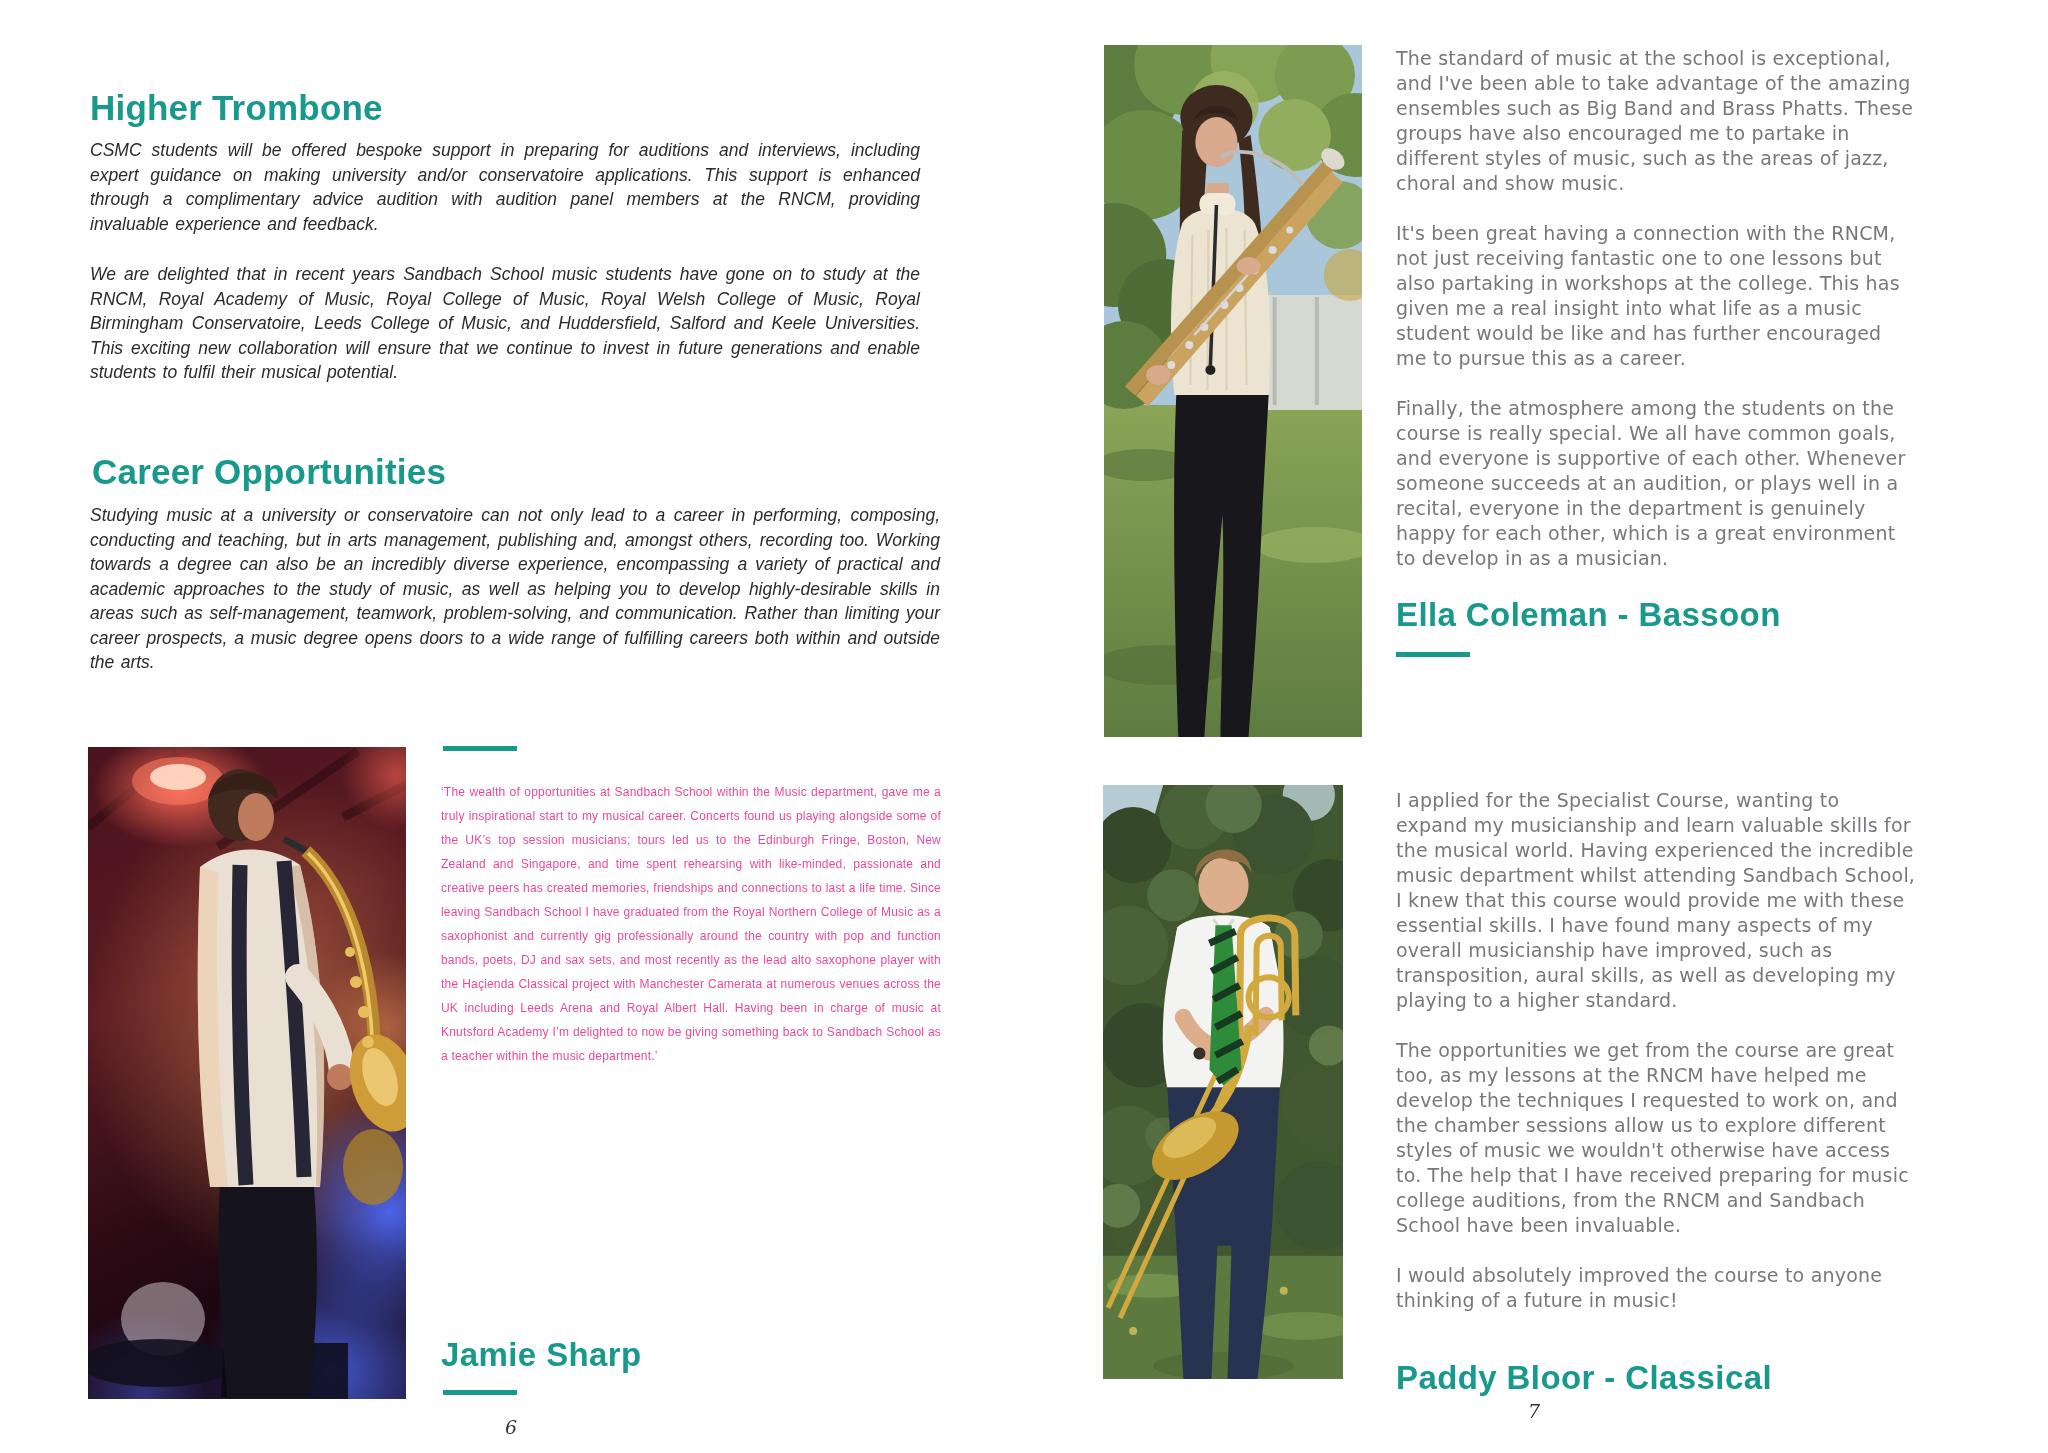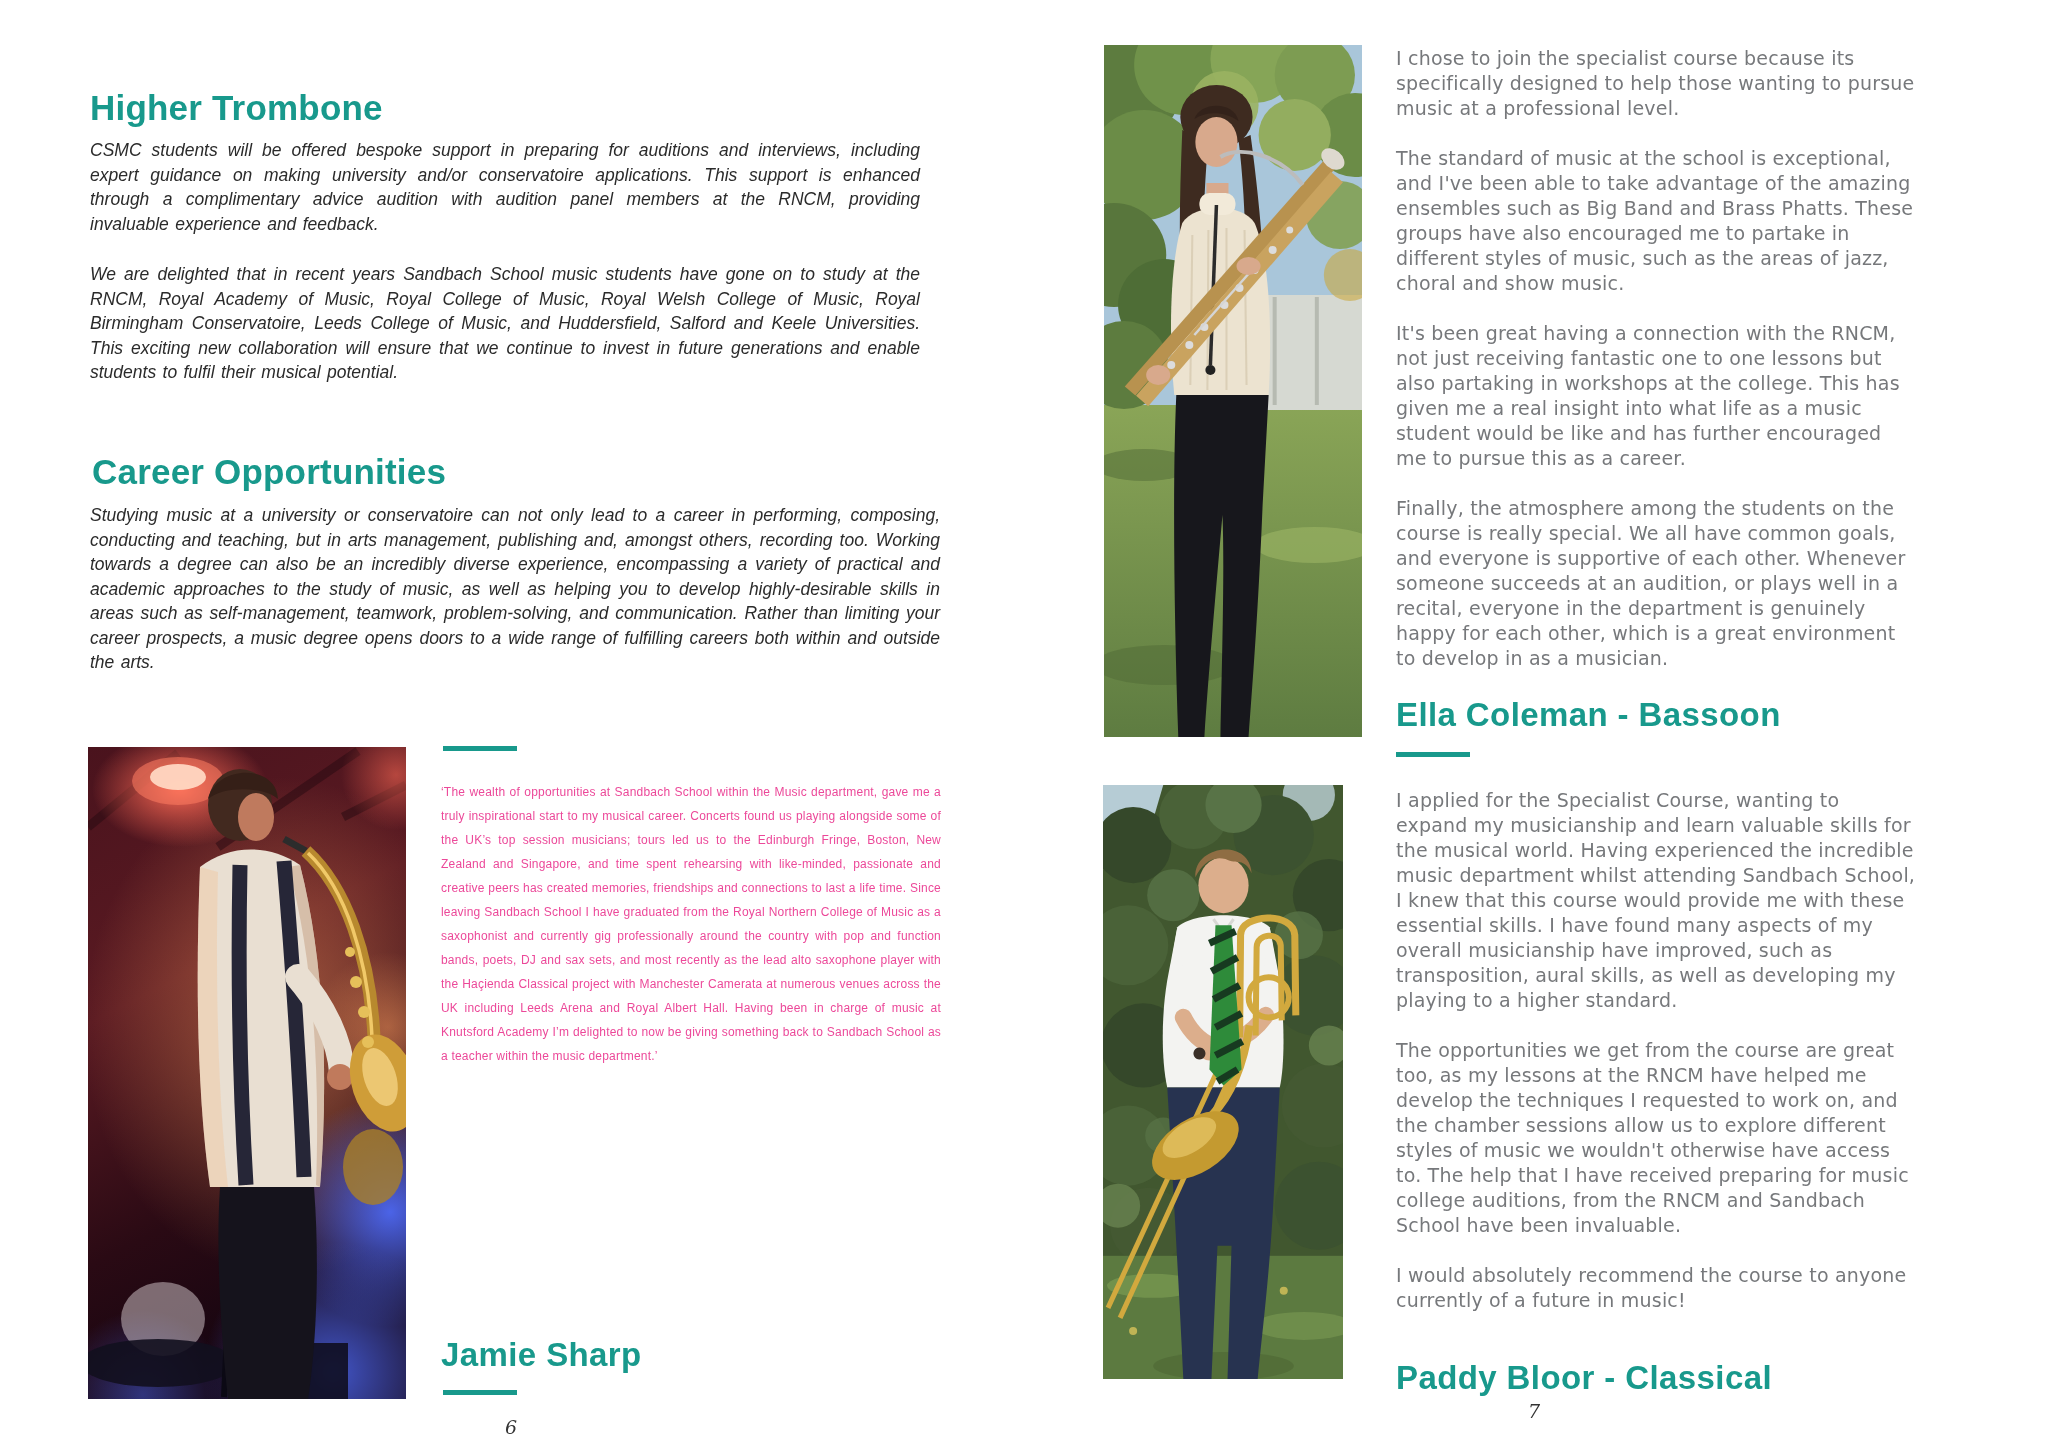--- a/index.html
+++ b/index.html
@@ -169,21 +169,20 @@
         <circle cx="185" cy="185" r="3.5"></circle>
           <circle cx="67" cy="320" r="4"></circle>
       </g>
       <line x1="90" y1="290" x2="150" y2="222" stroke="#d5d5d5" stroke-width="2.5"></line>
       <ellipse cx="144" cy="221" rx="12" ry="9" fill="#d8a98c"></ellipse>
       <ellipse cx="54" cy="330" rx="12" ry="10" fill="#d8a98c"></ellipse>
     </svg>
   </div>
 
   <div class="gray-copy abs" style="left:1396px;top:46px;width:520px;">
-    <p>I chose to join the specialist course because its specifically designed to help those wanting to pursue music at a professional level.</p>
     <p>The standard of music at the school is exceptional, and I've been able to take advantage of the amazing ensembles such as Big Band and Brass Phatts. These groups have also encouraged me to partake in different styles of music, such as the areas of jazz, choral and show music.</p>
     <p>It's been great having a connection with the RNCM, not just receiving fantastic one to one lessons but also partaking in workshops at the college. This has given me a real insight into what life as a music student would be like and has further encouraged me to pursue this as a career.</p>
     <p>Finally, the atmosphere among the students on the course is really special. We all have common goals, and everyone is supportive of each other. Whenever someone succeeds at an audition, or plays well in a recital, everyone in the department is genuinely happy for each other, which is a great environment to develop in as a musician.</p>
     <div class="author" style="color:#18998c;margin-top:2px;">Ella Coleman - Bassoon</div>
     <div class="rule" style="background:#18998c;margin-top:18px;"></div>
   </div>
 
   <div class="photo abs" style="left:1103px;top:785px;width:240px;height:594px;">
     <svg viewBox="0 0 239 593" preserveAspectRatio="none">
       <rect width="239" height="593" fill="#41572f"></rect>
@@ -248,19 +247,19 @@
           <line x1="112" y1="242" x2="138" y2="228"></line>
         <line x1="112" y1="270" x2="139" y2="256"></line>
           <line x1="114" y1="296" x2="134" y2="284"></line>
       </g>
     </svg>
   </div>
 
   <div class="gray-copy abs" style="left:1396px;top:788px;width:520px;">
     <p>I applied for the Specialist Course, wanting to expand my musicianship and learn valuable skills for the musical world. Having experienced the incredible music department whilst attending Sandbach School, I knew that this course would provide me with these essential skills. I have found many aspects of my overall musicianship have improved, such as transposition, aural skills, as well as developing my playing to a higher standard.</p>
     <p>The opportunities we get from the course are great too, as my lessons at the RNCM have helped me develop the techniques I requested to work on, and the chamber sessions allow us to explore different styles of music we wouldn't otherwise have access to. The help that I have received preparing for music college auditions, from the RNCM and Sandbach School have been invaluable.</p>
-    <p>I would absolutely recommend the course to anyone currently of a future in music!</p>
+    <p>I would absolutely improved the course to anyone thinking of a future in music!</p>
     <div class="author" style="color:#18998c;margin-top:46px;">Paddy Bloor - Classical</div>
   </div>
 
   <div class="pagenum abs" style="left:1528px;top:1400px;">7</div>
 
 </div>
 
 </body></html>

